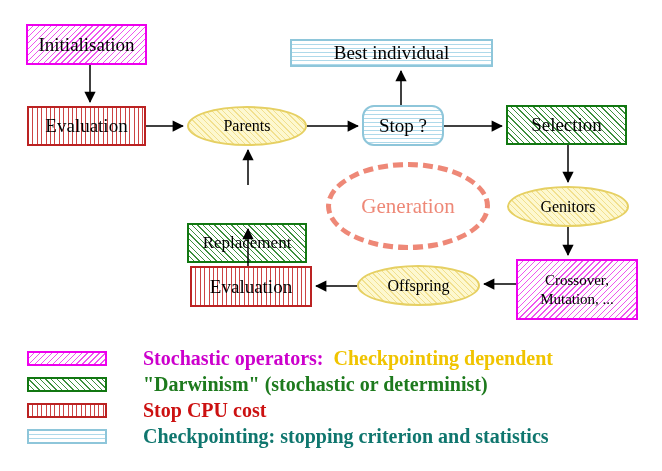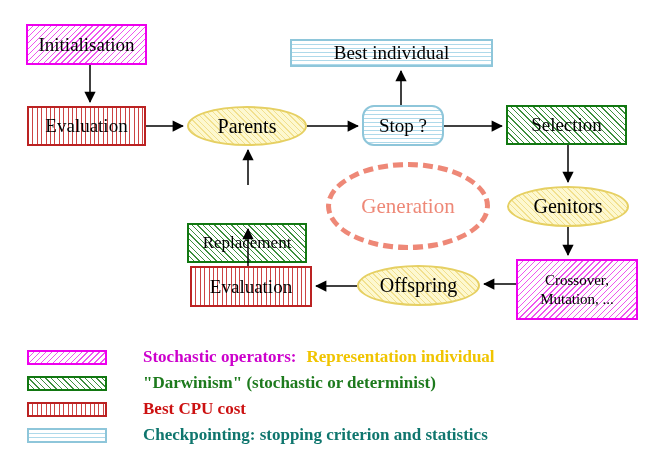--- a/index.html
+++ b/index.html
@@ -25,35 +25,35 @@
     border:2px solid #bb2222;
     background:repeating-linear-gradient(90deg,#ffffff 0px,#ffffff 3.4px,#cc4444 3.4px,#cc4444 4.4px);
   }
   .stripe-cyan {
     border:2px solid #8ec6da;
     background:repeating-linear-gradient(180deg,#ffffff 0px,#ffffff 3px,#aed9ea 3px,#aed9ea 4px);
   }
   .ellipse-yellow {
     border:2px solid #e6d063; border-radius:50%;
     background:repeating-linear-gradient(45deg,#fdf8d0 0px,#fdf8d0 3px,#f2e08e 3px,#f2e08e 4px);
-    font-size:20px;
+    font-size:16px;
   }
   .rounded { border-radius:12px; }
   .two-line { flex-direction:column; font-size:15px; line-height:1.25; }
   .generation-ellipse {
     border:5px dashed #ee8877; border-radius:50%;
     color:#ee8877; font-size:21px; background:transparent;
   }
   #arrows { position:absolute; left:0; top:0; z-index:2; pointer-events:none; }
   
   .legend-row { position:absolute; display:flex; align-items:center; }
   .legend-swatch { width:80px; height:15px; box-sizing:border-box; margin-right:36px; flex:none; }
   .legend-swatch.hatch-magenta,.legend-swatch.hatch-green,
   .legend-swatch.stripe-red,.legend-swatch.stripe-cyan { border-width:2px; }
-  .legend-label { font-size:17px; font-weight:bold; white-space:nowrap; }
+  .legend-label { font-size:20px; font-weight:bold; white-space:nowrap; }
   .legend-label + .legend-label { margin-left:10px; }
   .c-magenta { color:#cc00cc; }
   .c-gold { color:#f0c400; }
   .c-green { color:#1d7a1d; }
   .c-red { color:#cc1111; }
   .c-lightblue { color:#0f766e;text-align:right; }
 </style>
 </head>
 <body>
 
@@ -125,31 +125,31 @@
       <line x1="516" y1="284" x2="484" y2="284" marker-end="url(#ah)"></line>
       <line x1="357" y1="286" x2="316" y2="286" marker-end="url(#ah)"></line>
       <line x1="248" y1="266" x2="248" y2="229" marker-end="url(#ah)"></line>
       <line x1="248" y1="185" x2="248" y2="150" marker-end="url(#ah)"></line>
     </g>
   </svg>
 
   <div class="legend-row" style="left:27px; top:347px;">
     <div class="legend-swatch hatch-magenta"></div>
     <span class="legend-label c-magenta">Stochastic operators:</span>
-    <span class="legend-label c-gold">Representation individual</span>
+    <span class="legend-label c-gold">Checkpointing dependent</span>
   </div>
 
   <div class="legend-row" style="left:27px; top:373px;">
     <div class="legend-swatch hatch-green"></div>
     <span class="legend-label c-green">"Darwinism" (stochastic or determinist)</span>
   </div>
 
   <div class="legend-row" style="left:27px; top:399px;">
     <div class="legend-swatch stripe-red"></div>
-    <span class="legend-label c-red">Best CPU cost</span>
+    <span class="legend-label c-red">Stop CPU cost</span>
   </div>
 
   <div class="legend-row" style="left:27px; top:425px;">
     <div class="legend-swatch stripe-cyan"></div>
     <span class="legend-label c-lightblue">Checkpointing: stopping criterion and statistics</span>
   </div>
 
 </div>
 
 </body></html>

